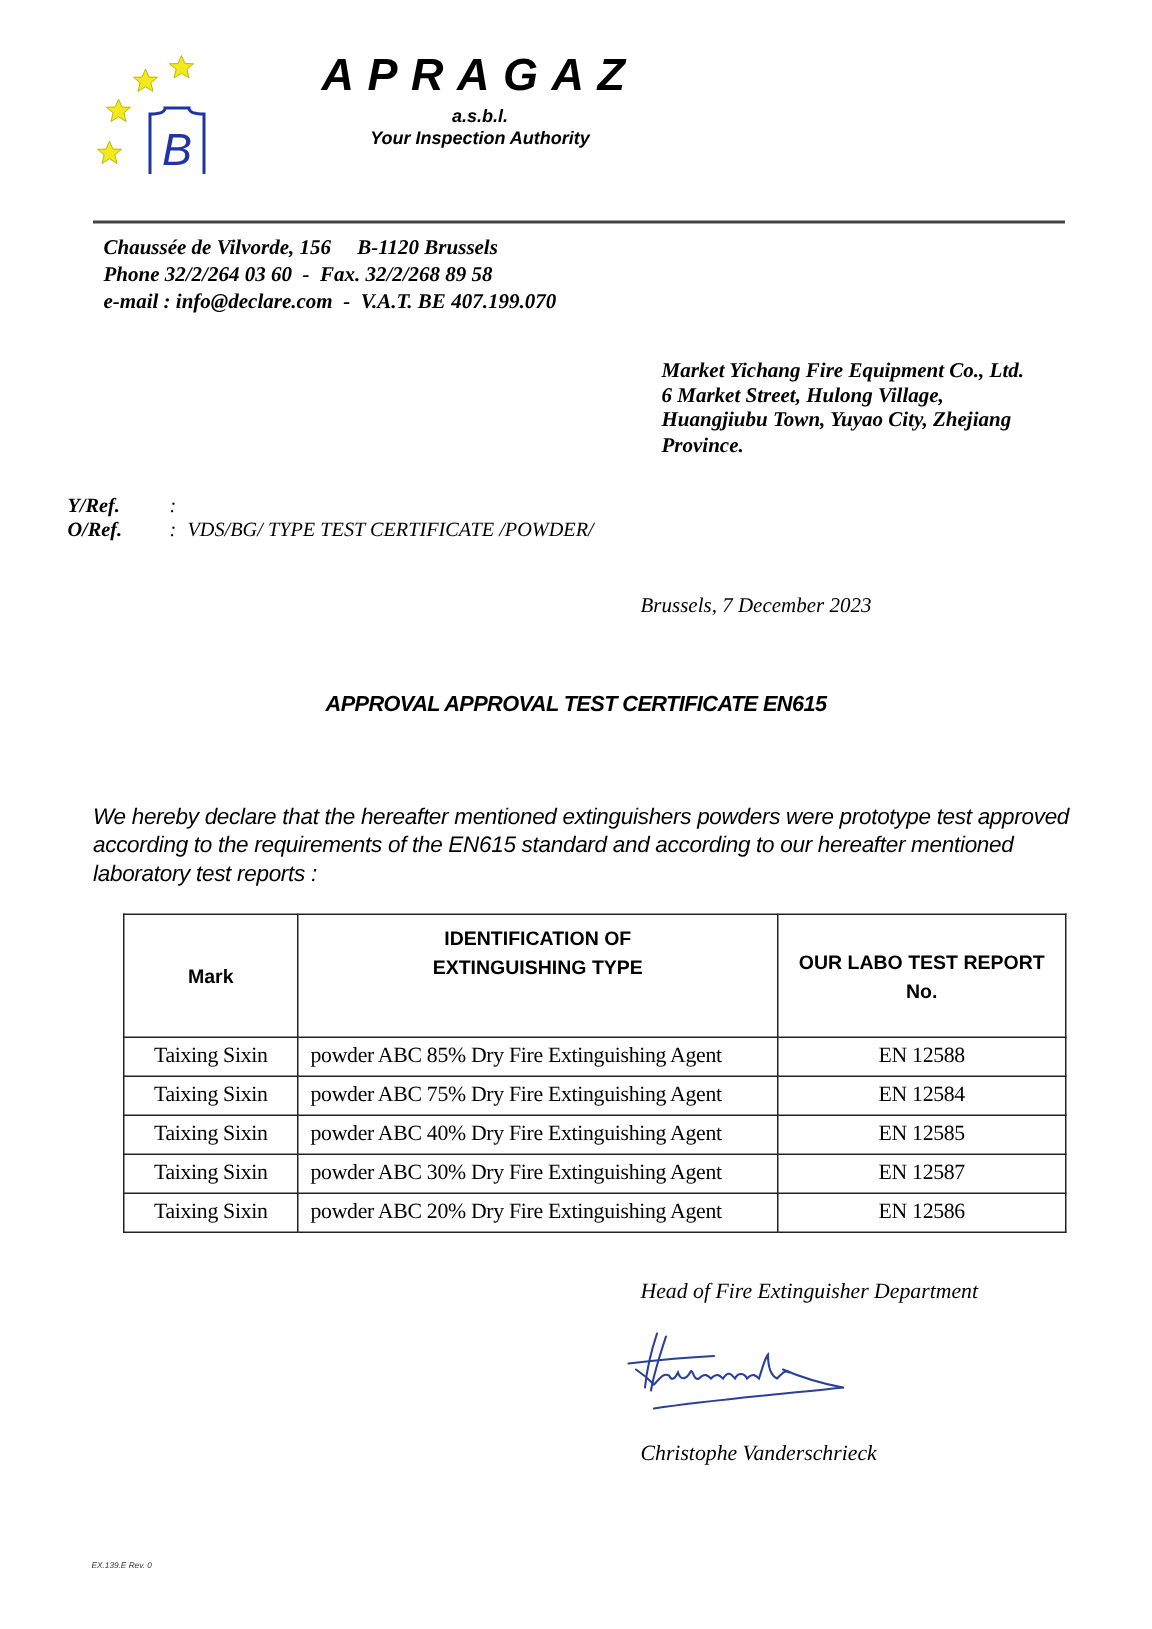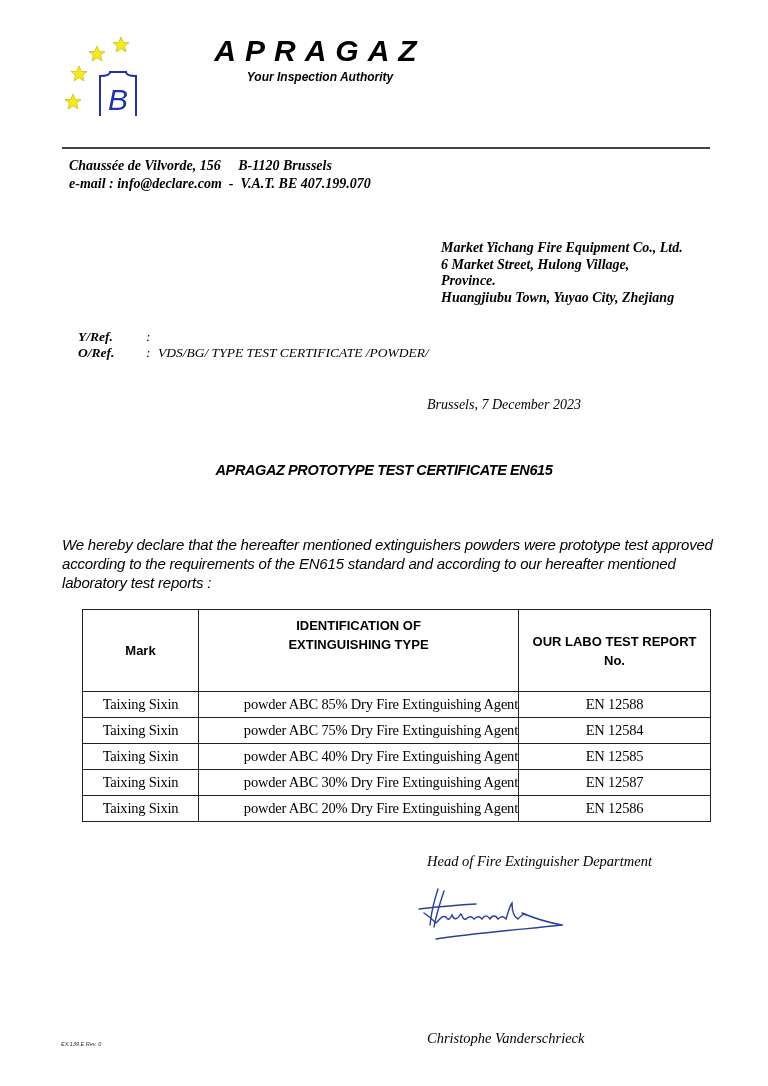--- a/index.html
+++ b/index.html
@@ -13,44 +13,44 @@
     .brand-sub { left: 200px; top: 70px; width: 240px; text-align: center;
       font-family: "Liberation Sans", sans-serif; font-weight: bold; font-style: italic; font-size: 12px; line-height: 15px; }
 
     .rule { left: 62px; top: 147px; width: 648px; height: 2px; background: #444; }
 
     .address { left: 69px; top: 157px; font-family: "Liberation Serif", serif; font-weight: bold; font-size: 14px; line-height: 18px; }
     .address div { white-space: pre; }
 
     .recipient { left: 441px; top: 240px; font-family: "Liberation Serif", serif; font-weight: bold; font-size: 14px; line-height: 16.5px; }
 
-    .refs { left: 78px; top: 329px; font-family: "Liberation Serif", serif; font-size: 13.5px; line-height: 16px; }
+    .refs { left: 45px; top: 329px; font-family: "Liberation Serif", serif; font-size: 13.5px; line-height: 16px; }
     .ref-row { display: flex; }
     .ref-label { width: 68px; font-weight: bold; }
     .ref-colon { width: 12px; }
 
     .date { left: 427px; top: 397px; font-family: "Liberation Serif", serif; font-size: 14px; }
 
     .title { left: 0; width: 768px; top: 460px; text-align: center;
       font-family: "Liberation Sans", sans-serif; font-weight: bold; font-size: 14.5px; line-height: 20px; letter-spacing: -0.4px; }
 
     .intro { left: 62px; top: 535px; width: 660px; font-family: "Liberation Sans", sans-serif; font-size: 15px; line-height: 19px; letter-spacing: -0.2px; }
 
     table.cert { position: absolute; left: 82px; top: 609px; border-collapse: collapse; width: 629px; }
     table.cert td, table.cert th { border: 1.3px solid #222; padding: 0; }
     table.cert th { height: 75px; font-family: "Liberation Sans", sans-serif; font-weight: bold; font-size: 13px; line-height: 19px; vertical-align: middle; }
     table.cert th.c1 { width: 115px; }
     table.cert th.c2 { width: 319px; vertical-align: top; padding-top: 6px; }
     table.cert th.c3 { width: 191px; }
     table.cert td { height: 25px; font-family: "Liberation Serif", serif; font-size: 14.5px; text-align: center; letter-spacing: -0.2px; }
-    table.cert td.agent { text-align: right; padding-left: 8px; margin-top: 27px; }
+    table.cert td.agent { text-align: left; padding-left: 8px; margin-top: 27px; }
 
     .sign-title { left: 427px; top: 853px; font-family: "Liberation Serif", serif; font-size: 14.5px; }
     .signature { left: 416px; top: 885px; width: 150px; height: 60px; }
-    .sign-name { left: 427px; top: 1030px; font-family: "Liberation Serif", serif; font-size: 14.5px; }
+    .sign-name { left: 427px; top: 961px; font-family: "Liberation Serif", serif; font-size: 14.5px; }
 
     .footer { left: 61px; top: 1041px; font-family: "Liberation Sans", sans-serif; font-size: 5.5px; color: #333; }
   </style>
 </head>
 <body>
 
 <div class="abs logo">
   <svg width="90" height="90" viewBox="0 0 90 90">
     <defs>
       <polygon id="star" points="0,-8 2.3,-2.6 8,-2.5 3.6,1.2 5,7 0,3.8 -5,7 -3.6,1.2 -8,-2.5 -2.3,-2.6" fill="#f2ea1a" stroke="#b8b000" stroke-width="0.6"></polygon>
@@ -59,54 +59,56 @@
     <use href="#star" x="39" y="22"></use>
     <use href="#star" x="21" y="42"></use>
     <use href="#star" x="15" y="70"></use>
     <path d="M42,84 L42,44 Q52,44 52,40 L68,40 Q68,44 78,44 L78,84" fill="none" stroke="#2233a8" stroke-width="2"></path>
     <text x="60" y="78" text-anchor="middle" font-family="Liberation Sans, sans-serif" font-size="30" fill="#2233a8">B</text>
   </svg>
 </div>
 
 <div class="abs brand-name">APRAGAZ</div>
 <div class="abs brand-sub">
+  <div>a.s.b.l.</div>
   <div>Your Inspection Authority</div>
 </div>
 
 <div class="abs rule"></div>
 
 <div class="abs address">
   <div>Chaussée de Vilvorde, 156     B-1120 Brussels</div>
+  <div>Phone 32/2/264 03 60  -  Fax. 32/2/268 89 58</div>
   <div>e-mail : info@declare.com  -  V.A.T. BE 407.199.070</div>
 </div>
 
 <div class="abs recipient">
   <div>Market Yichang Fire Equipment Co., Ltd.</div>
   <div>6 Market Street, Hulong Village,</div>
+  <div>Huangjiubu Town, Yuyao City, Zhejiang</div>
   <div>Province.</div>
-  <div>Huangjiubu Town, Yuyao City, Zhejiang</div>
 </div>
 
 <div class="abs refs">
   <div class="ref-row">
     <span class="ref-label">Y/Ref.</span>
     <span class="ref-colon">:</span>
     <span></span>
   </div>
   <div class="ref-row">
     <span class="ref-label">O/Ref.</span>
     <span class="ref-colon">:</span>
     <span>VDS/BG/ TYPE TEST CERTIFICATE /POWDER/</span>
   </div>
 </div>
 
 <div class="abs date">Brussels, 7 December 2023</div>
 
 <div class="abs title">
-  <div>APRAGAZ PROTOTYPE TEST CERTIFICATE EN615</div>
+  <div>APPROVAL APPROVAL TEST CERTIFICATE EN615</div>
 </div>
 
 <div class="abs intro">We hereby declare that the hereafter mentioned extinguishers powders were prototype test approved according to the requirements of the EN615 standard and according to our hereafter mentioned laboratory test reports :</div>
 
 <table class="cert">
   <thead>
     <tr>
       <th class="c1">Mark</th>
       <th class="c2">
         <div>IDENTIFICATION OF</div>

